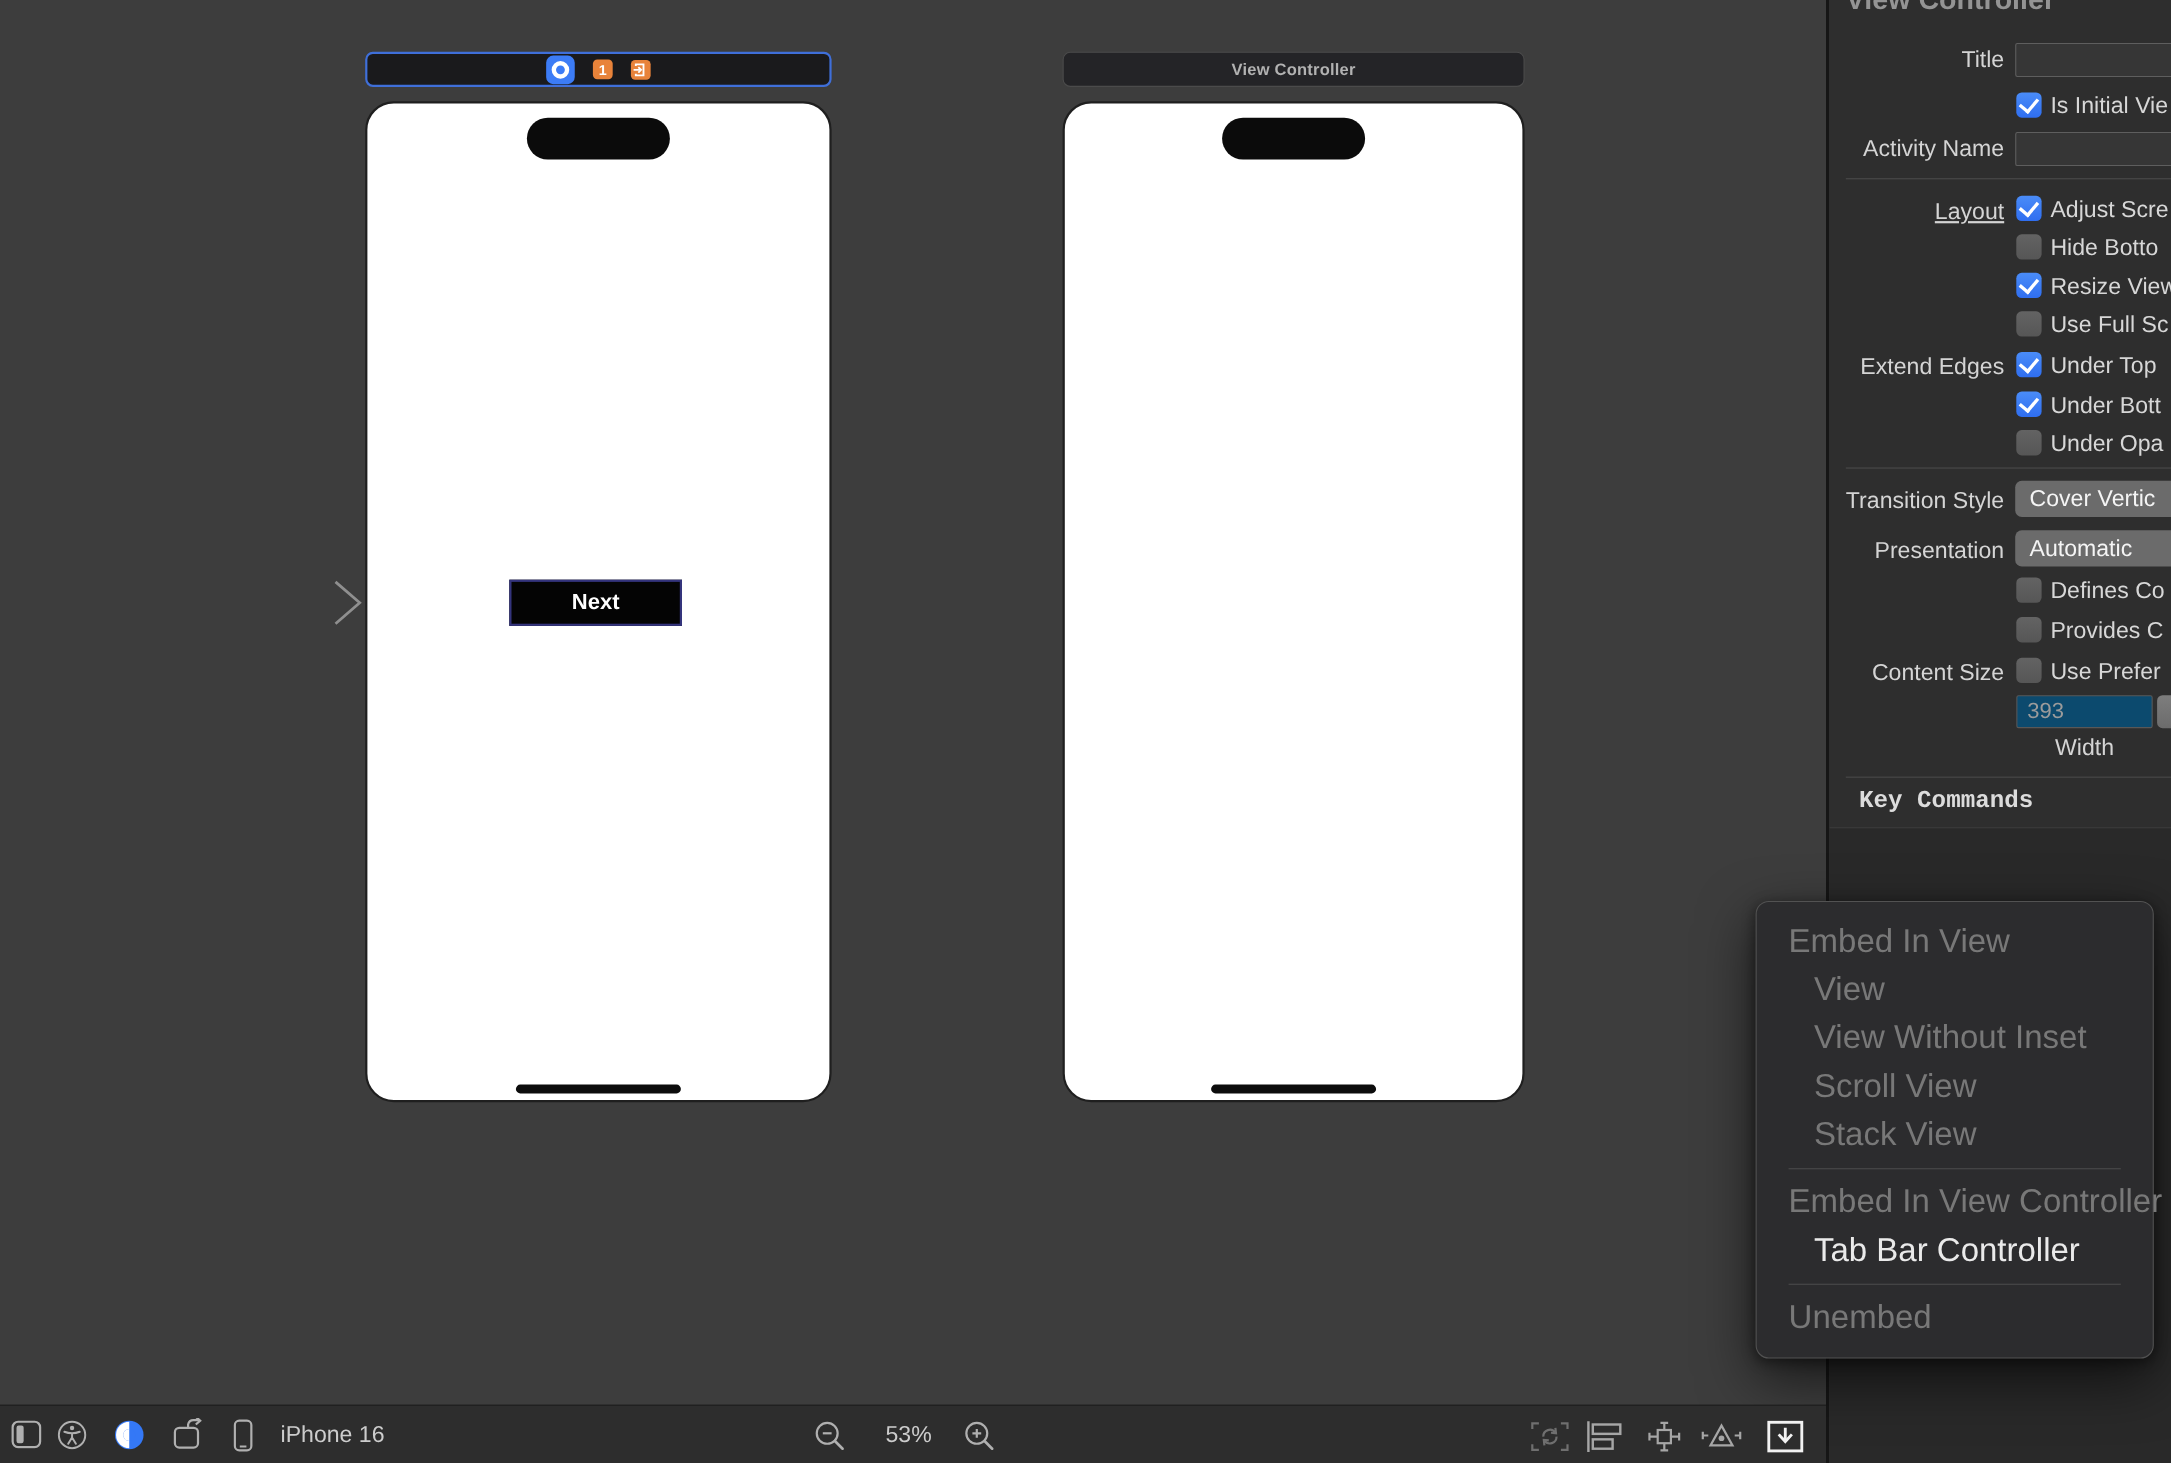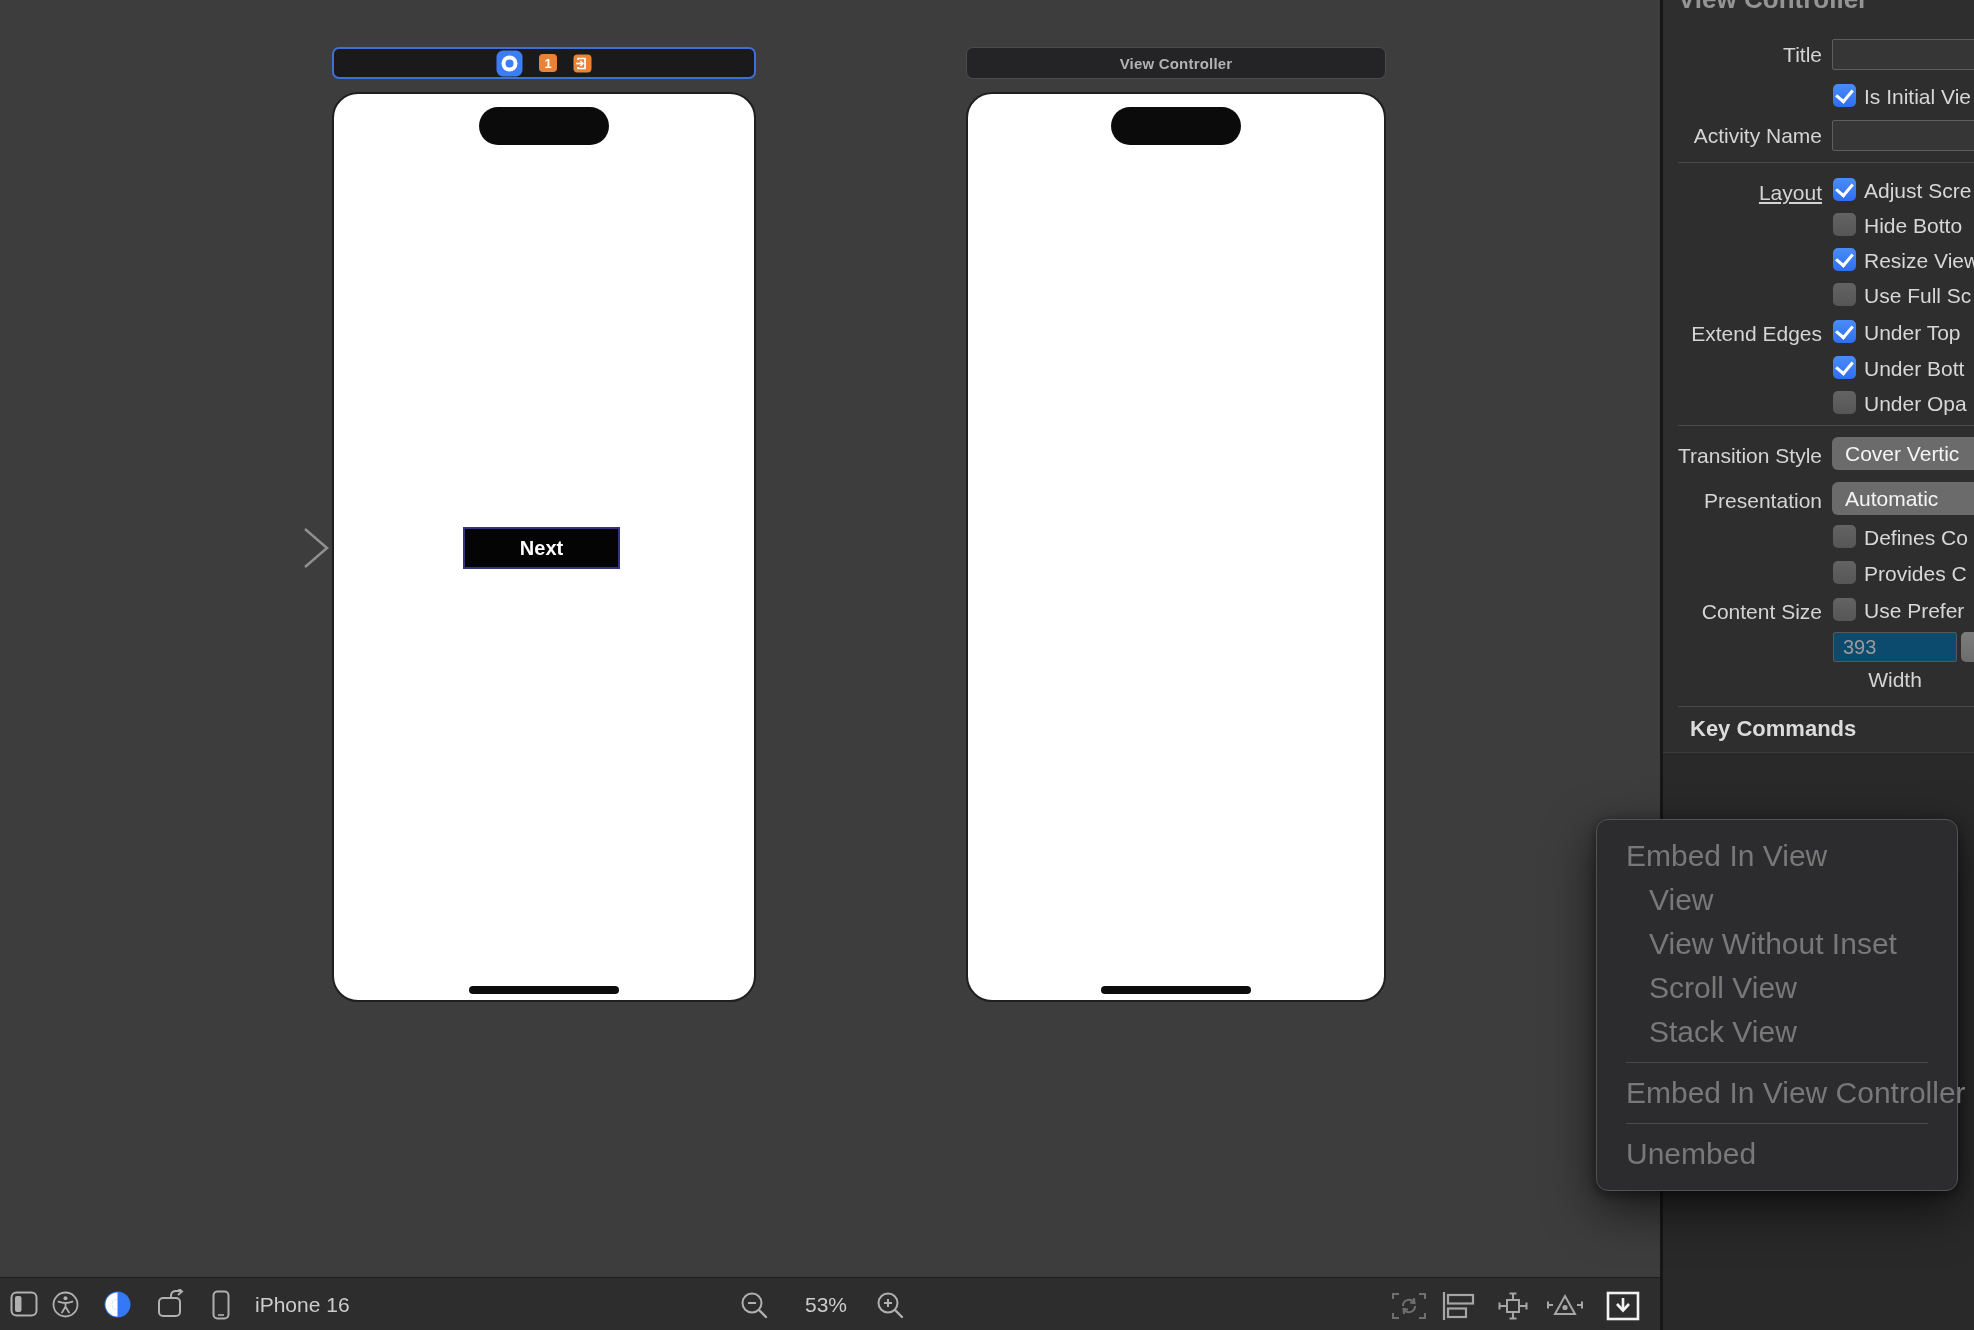--- a/index.html
+++ b/index.html
@@ -175,35 +175,36 @@
 
     <div class="p-label" style="top:600px;">Content Size</div>
     <div class="cb" style="top:598px;"></div>
     <div class="cb-label" style="top:599px;">Use Prefer</div>
 
     <div class="num-field">393</div>
     <div class="stepper"></div>
     <div class="width-caption">Width</div>
 
     <div class="p-sep" style="top:706px;"></div>
-    <div class="section-hdr" style="top:716px;">Key Commands</div>
+    <div class="section-hdr" style="top:716px;font-family:Liberation Mono, monospace;">Key Commands</div>
 
     <div class="kc-table">
       
     </div>
   </div>
 
   <div class="menu">
     <div class="menu-row hdr">Embed In View</div>
     <div class="menu-row item">View</div>
     <div class="menu-row item">View Without Inset</div>
     <div class="menu-row item">Scroll View</div>
     <div class="menu-row item">Stack View</div>
     <div class="menu-sep"></div>
     <div class="menu-row hdr">Embed In View Controller</div>
+    <div class="menu-row item enabled">Tab Bar Controller</div>
     <div class="menu-sep"></div>
     <div class="menu-row hdr">Unembed</div>
   </div>
 
   <div class="toolbar">
 
     <svg class="tb-icon" style="left:10px;" width="28" height="26" viewBox="0 0 28 26">
       <rect x="1.5" y="1.5" width="25" height="23" rx="5" fill="none" stroke="#b0b0b0" stroke-width="2"></rect>
       <rect x="5" y="5" width="6.5" height="16" rx="2" fill="#b0b0b0"></rect>
     </svg>

